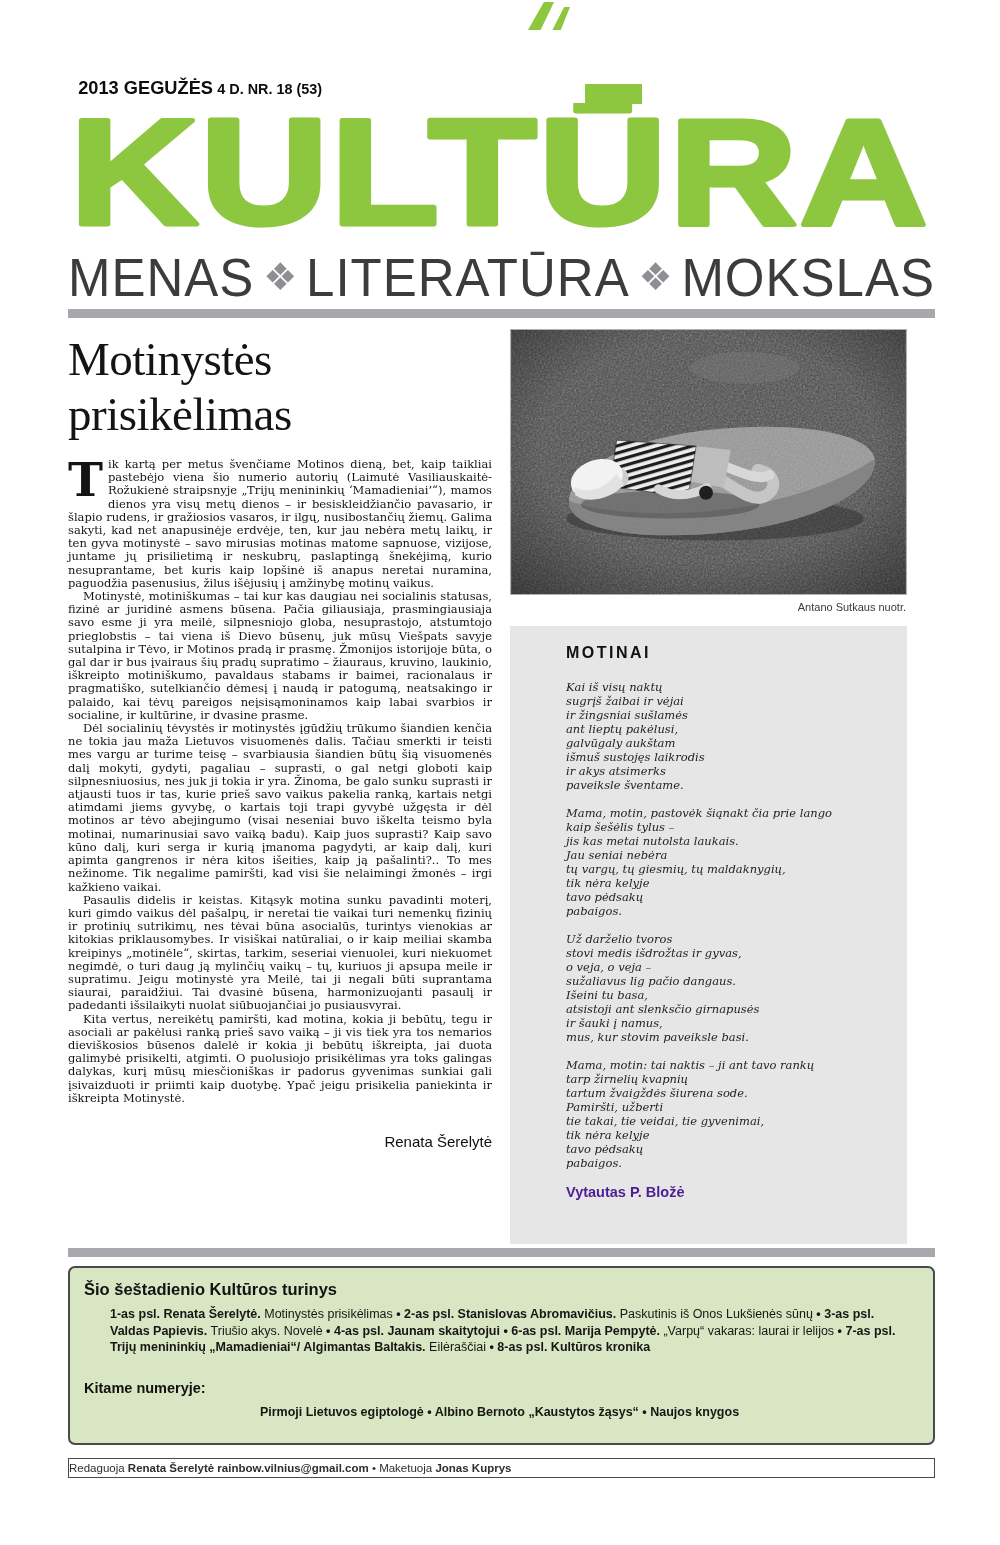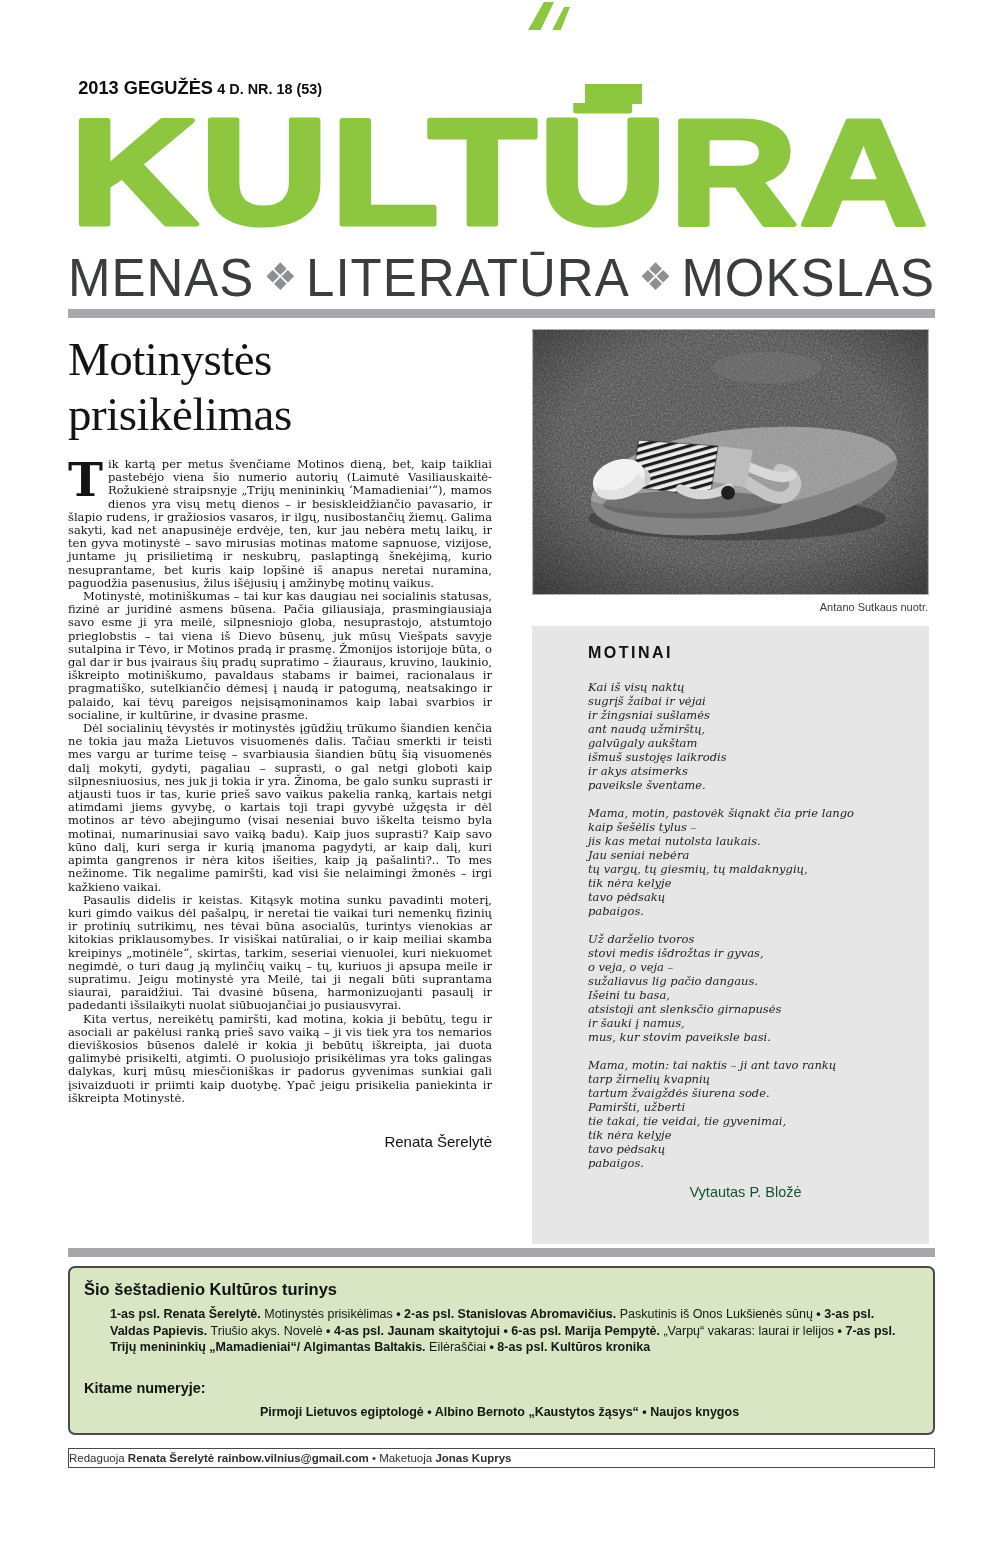--- a/index.html
+++ b/index.html
@@ -29,47 +29,47 @@
 
   .subtitle-row { display:flex; justify-content:space-between; align-items:center; margin-top:16px; height:52px; }
   .subtitle-word { font-size:51px; line-height:1; color:#3b3c3e; letter-spacing:1px; transform:scaleY(1.04); }
   .ornament { font-size:38px; color:#8d8f92; line-height:1; }
 
   .rule { height:9px; background:#a6a8ab; margin-top:6px; }
 
   
   .main { display:flex; gap:18px; margin-top:11px; align-items:flex-start; }
   .col-left { width:424px; }
-  .col-right { width:397px;margin-left:22px; }
+  .col-right { width:397px; }
 
   .article-title { font-family:"Liberation Serif", serif; font-size:47px; line-height:55px;
     letter-spacing:-0.5px; color:#141414; margin-top:3px; }
   .article-body { margin-top:16px; font-family:"DejaVu Serif", serif; font-size:11.5px;
     line-height:13.2px; text-align:justify; color:#141414; }
   .article-body p.cont { text-indent:15px; }
   .dropcap { float:left; font-family:"DejaVu Serif", serif; font-weight:bold; font-size:47px;
     line-height:38px; padding:3px 5px 0 0; color:#141414; }
   .byline { text-align:right; font-weight:normal; font-size:15px; margin-top:28px; color:#0f0f0f; }
 
   .photo-frame { width:397px; height:266px; border:1px solid #b0b0b0; background:#474747; }
   .photo-frame svg { display:block; width:100%; height:100%; }
   .photo-caption { text-align:right; font-size:11px; color:#3a3a3a; margin:6px 1px 13px 0; }
 
   .poem-box { background:#e6e6e6; width:397px; height:618px; padding:18px 26px 22px 56px; }
   .poem-title { font-weight:bold; font-size:16px; letter-spacing:2.5px; color:#111; }
   .poem { margin-top:18px; font-family:"DejaVu Serif", serif; font-style:italic;
     font-size:11.5px; line-height:14px; color:#222; }
   .stanza { margin-bottom:14px; }
-  .poem-author { text-align:center; font-weight:normal; font-size:14.5px; color:#14532d; margin-top:6px; }
+  .poem-author { text-align:left; font-weight:bold; font-size:14.5px; color:#4c1d95; margin-top:6px; }
 
   .divider { height:9px; background:#a6a8ab; margin-top:4px; }
 
   
   .contents-box { margin-top:9px; background:#d9e6c3; border:2px solid #4a4a4a; border-radius:7px;
-    padding:12px 18px 14px 14px; }
+    padding:12px 18px 24px 14px; }
   .contents-heading { font-size:16.5px; font-weight:bold; color:#121212; }
   .contents-list { margin:7px 0 0 26px; font-size:12.5px; line-height:16.5px; color:#161616; }
   .seg.bold { font-weight:bold; }
   .next-heading { font-size:14.5px; font-weight:bold; margin-top:24px; color:#121212; }
   .next-line { text-align:center; font-size:12.5px; font-weight:bold; margin-top:9px; color:#161616; }
 
   
   .footer-box { margin-top:13px; border:1.5px solid #4a4a4a; padding:3px 0; text-align:left;
     font-size:11.5px; color:#2e2e2e; }
 </style>
@@ -175,21 +175,21 @@
       </div>
       <div class="photo-caption">Antano Sutkaus nuotr.</div>
 
       <div class="poem-box">
         <div class="poem-title">MOTINAI</div>
         <div class="poem">
             <div class="stanza">
               <div class="poem-line">Kai iš visų naktų</div>
               <div class="poem-line">sugrįš žaibai ir vėjai</div>
               <div class="poem-line">ir žingsniai sušlamės</div>
-              <div class="poem-line">ant naudą užmirštų,</div>
+              <div class="poem-line">ant lieptų pakėlusi,</div>
               <div class="poem-line">galvūgaly aukštam</div>
               <div class="poem-line">išmuš sustojęs laikrodis</div>
               <div class="poem-line">ir akys atsimerks</div>
               <div class="poem-line">paveiksle šventame.</div>
             </div>
             <div class="stanza">
               <div class="poem-line">Mama, motin, pastovėk šiąnakt čia prie lango</div>
               <div class="poem-line">kaip šešėlis tylus –</div>
               <div class="poem-line">jis kas metai nutolsta laukais.</div>
               <div class="poem-line">Jau seniai nebėra</div>

